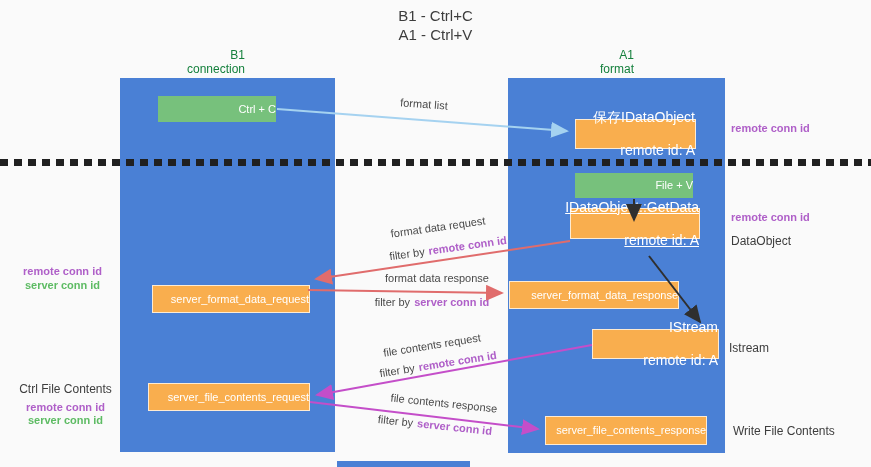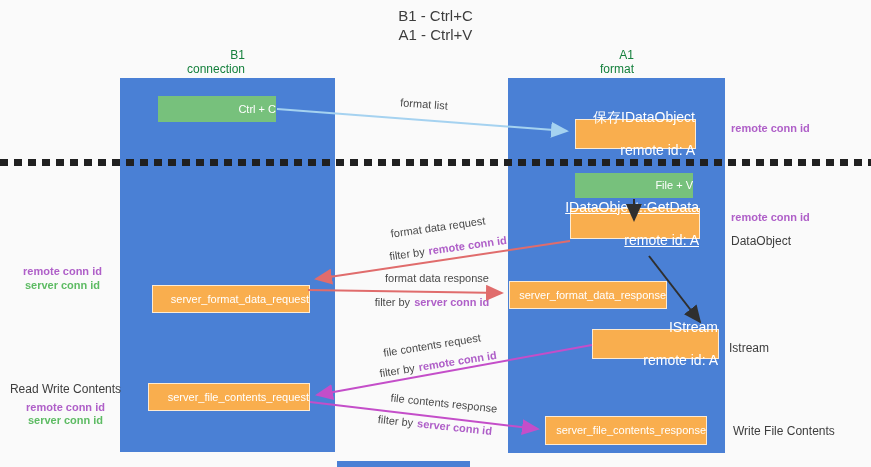--- a/index.html
+++ b/index.html
@@ -79,21 +79,21 @@
 
   <div class="node orange small-text" style="left:570px;top:208px;width:128px;height:29px;text-decoration:underline;">
     <span>IDataObject::GetData</span>
     <span>remote id: A</span>
   </div>
 
   <div class="node orange" style="left:152px;top:285px;width:156px;height:26px;">
     <span>server_format_data_request</span>
   </div>
 
-  <div class="node orange" style="left:509px;top:281px;width:156px;height:26px;">
+  <div class="node orange" style="left:509px;top:281px;width:156px;height:26px;padding-left:12px;">
     <span>server_format_data_response</span>
   </div>
 
   <div class="node orange small-text" style="left:592px;top:329px;width:125px;height:28px;">
     <span>IStream</span>
     <span>remote id: A</span>
   </div>
 
   <div class="node orange" style="left:545px;top:416px;width:160px;height:27px;">
     <span>server_file_contents_response</span>
@@ -136,21 +136,21 @@
   </div>
 
   <div class="side-label bold-purple" style="left:731px;top:122px;">remote conn id</div>
   <div class="side-label bold-purple" style="left:731px;top:211px;">remote conn id</div>
   <div class="side-label plain" style="left:731px;top:234px;">DataObject</div>
   <div class="side-label plain" style="left:729px;top:341px;">Istream</div>
   <div class="side-label plain" style="left:733px;top:424px;">Write File Contents</div>
 
   <div class="side-label bold-purple left-block" style="left:5px;top:265px;">remote conn id</div>
   <div class="side-label bold-green left-block" style="left:5px;top:279px;">server conn id</div>
-  <div class="side-label plain left-block" style="left:8px;top:382px;">Read Write Contents</div>
+  <div class="side-label plain left-block" style="left:8px;top:382px;">Ctrl File Contents</div>
   <div class="side-label bold-purple left-block" style="left:8px;top:401px;">remote conn id</div>
   <div class="side-label bold-green left-block" style="left:8px;top:414px;">server conn id</div>
 
   <svg class="arrows" width="871" height="467" viewBox="0 0 871 467">
     <defs>
       <marker id="arr-lightblue" markerWidth="9" markerHeight="8" refX="8" refY="4" orient="auto">
         <path d="M0,0 L9,4 L0,8 z" style="fill:var(--arrow-lightblue,#a5d2f0);"></path>
       </marker>
       <marker id="arr-black" markerWidth="9" markerHeight="8" refX="8" refY="4" orient="auto">
         <path d="M0,0 L9,4 L0,8 z" style="fill:var(--arrow-black,#2f2f2f);"></path>

